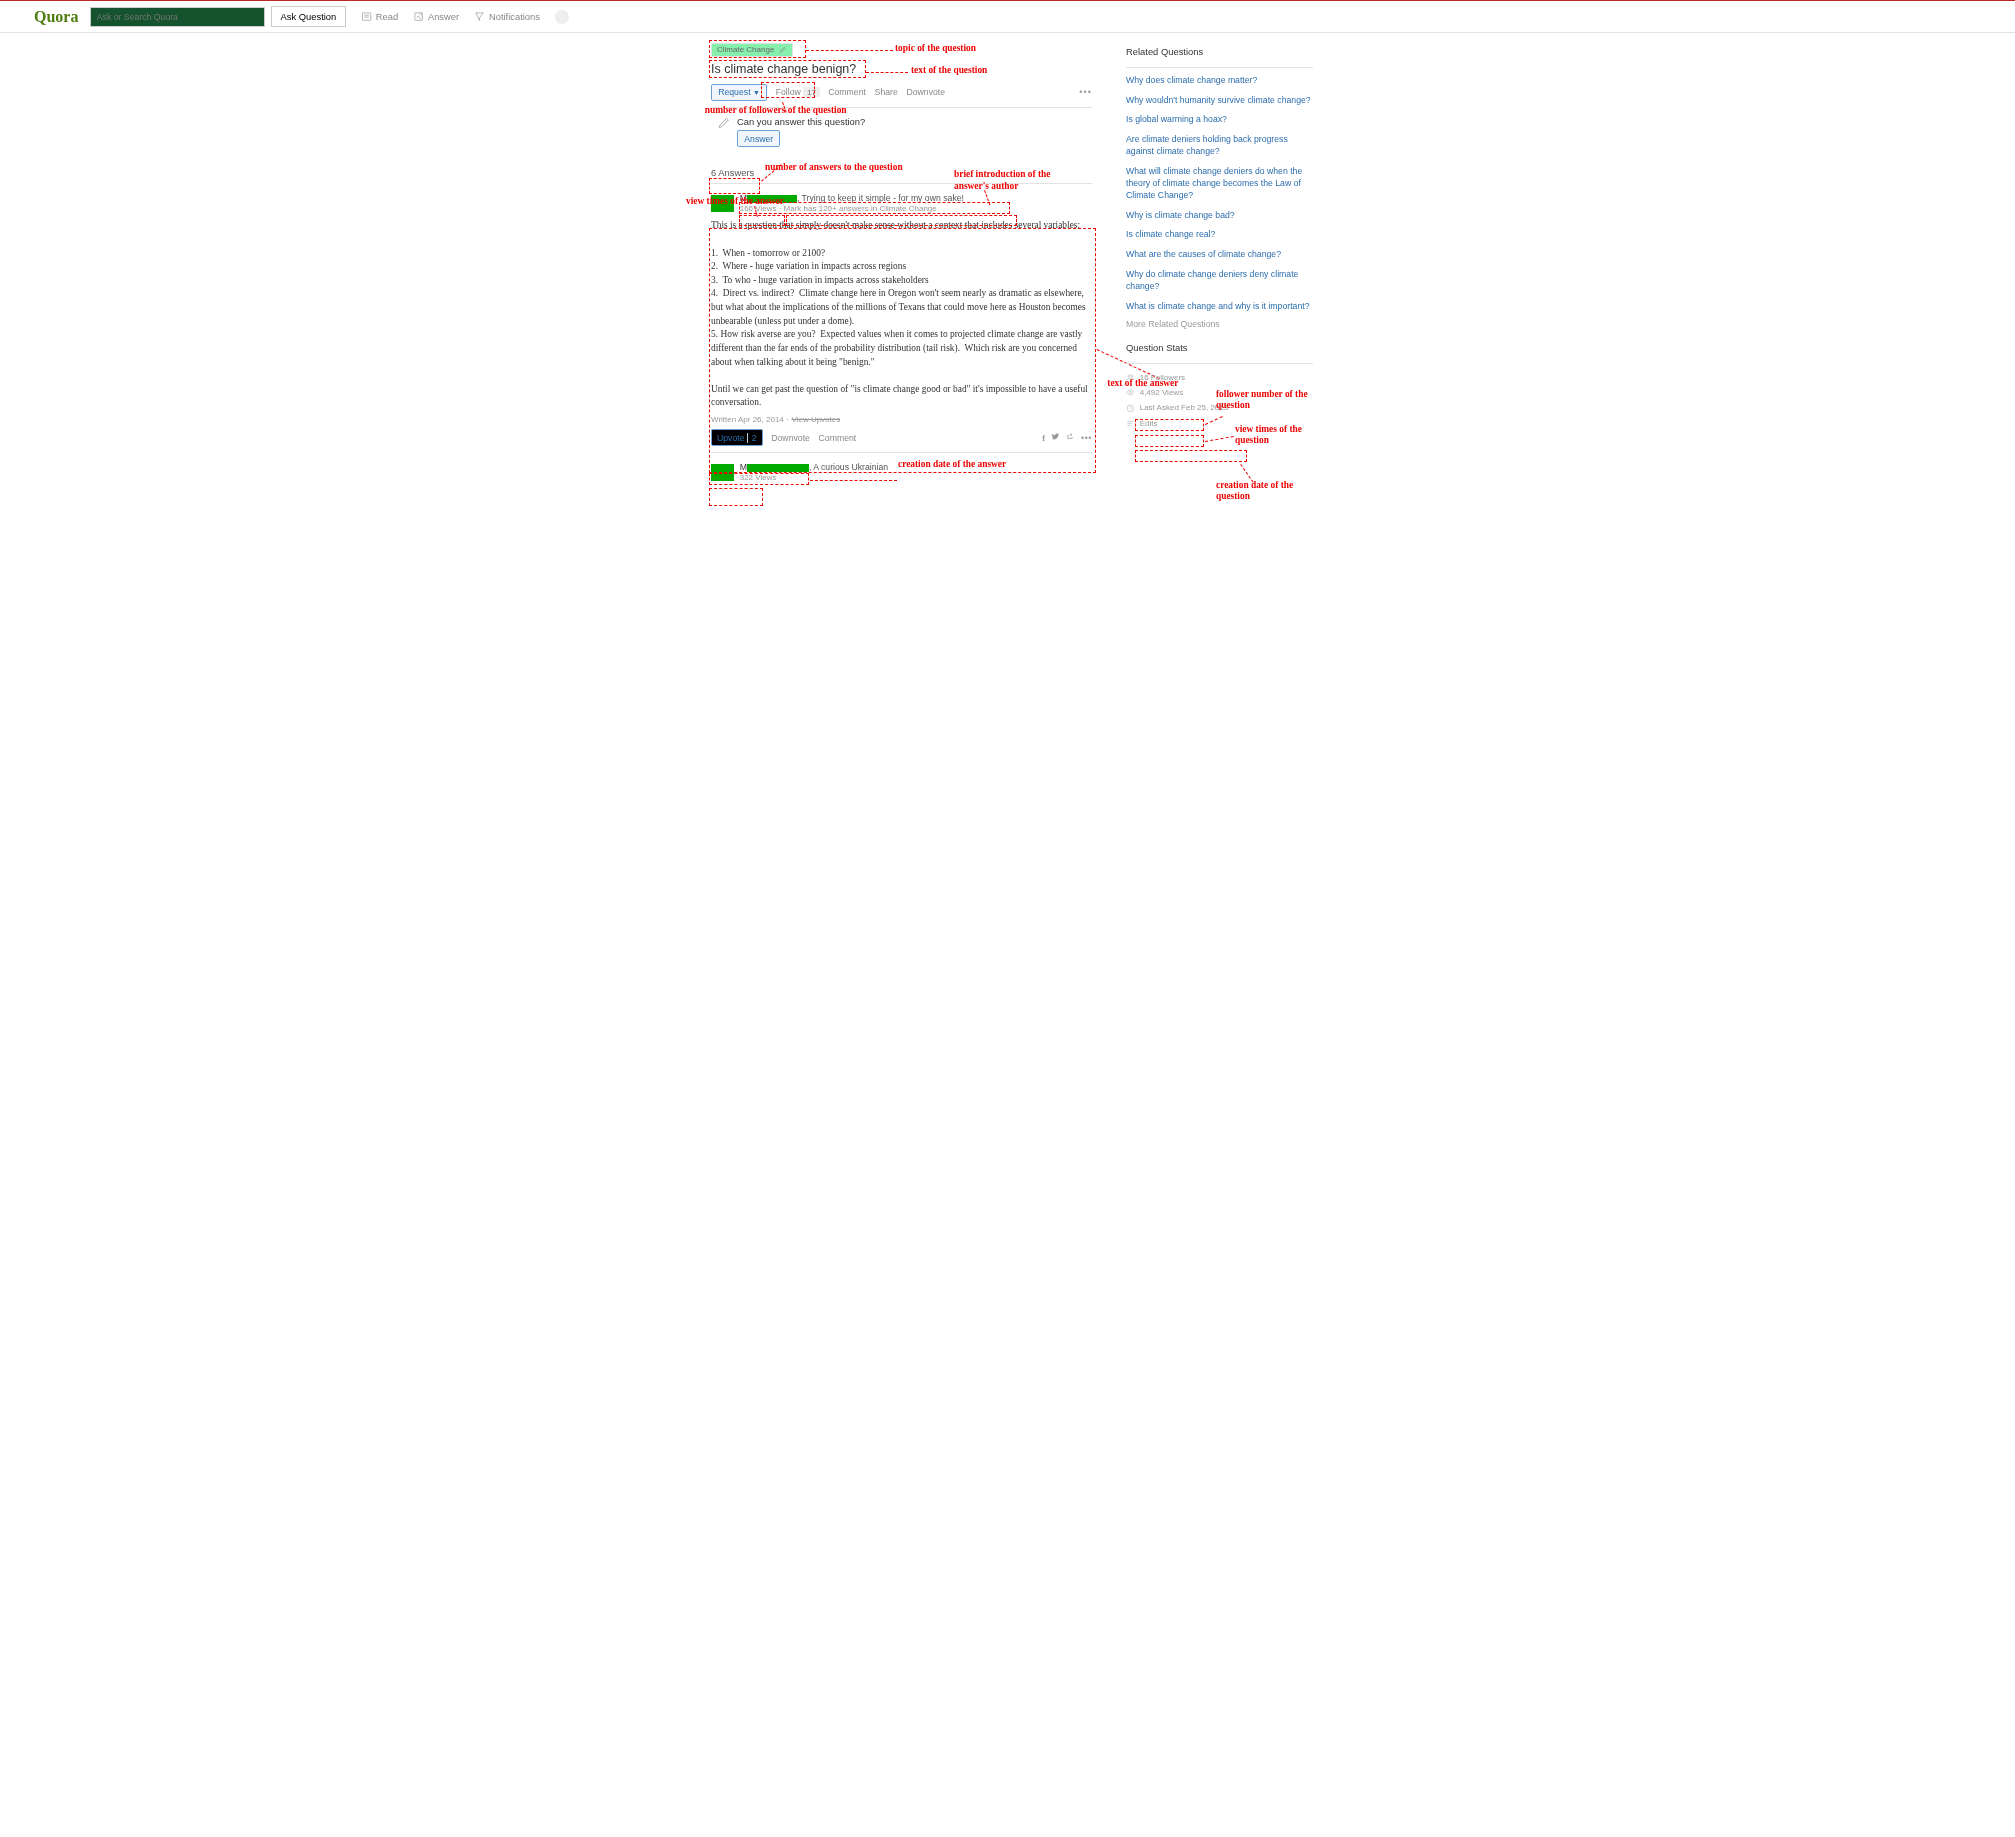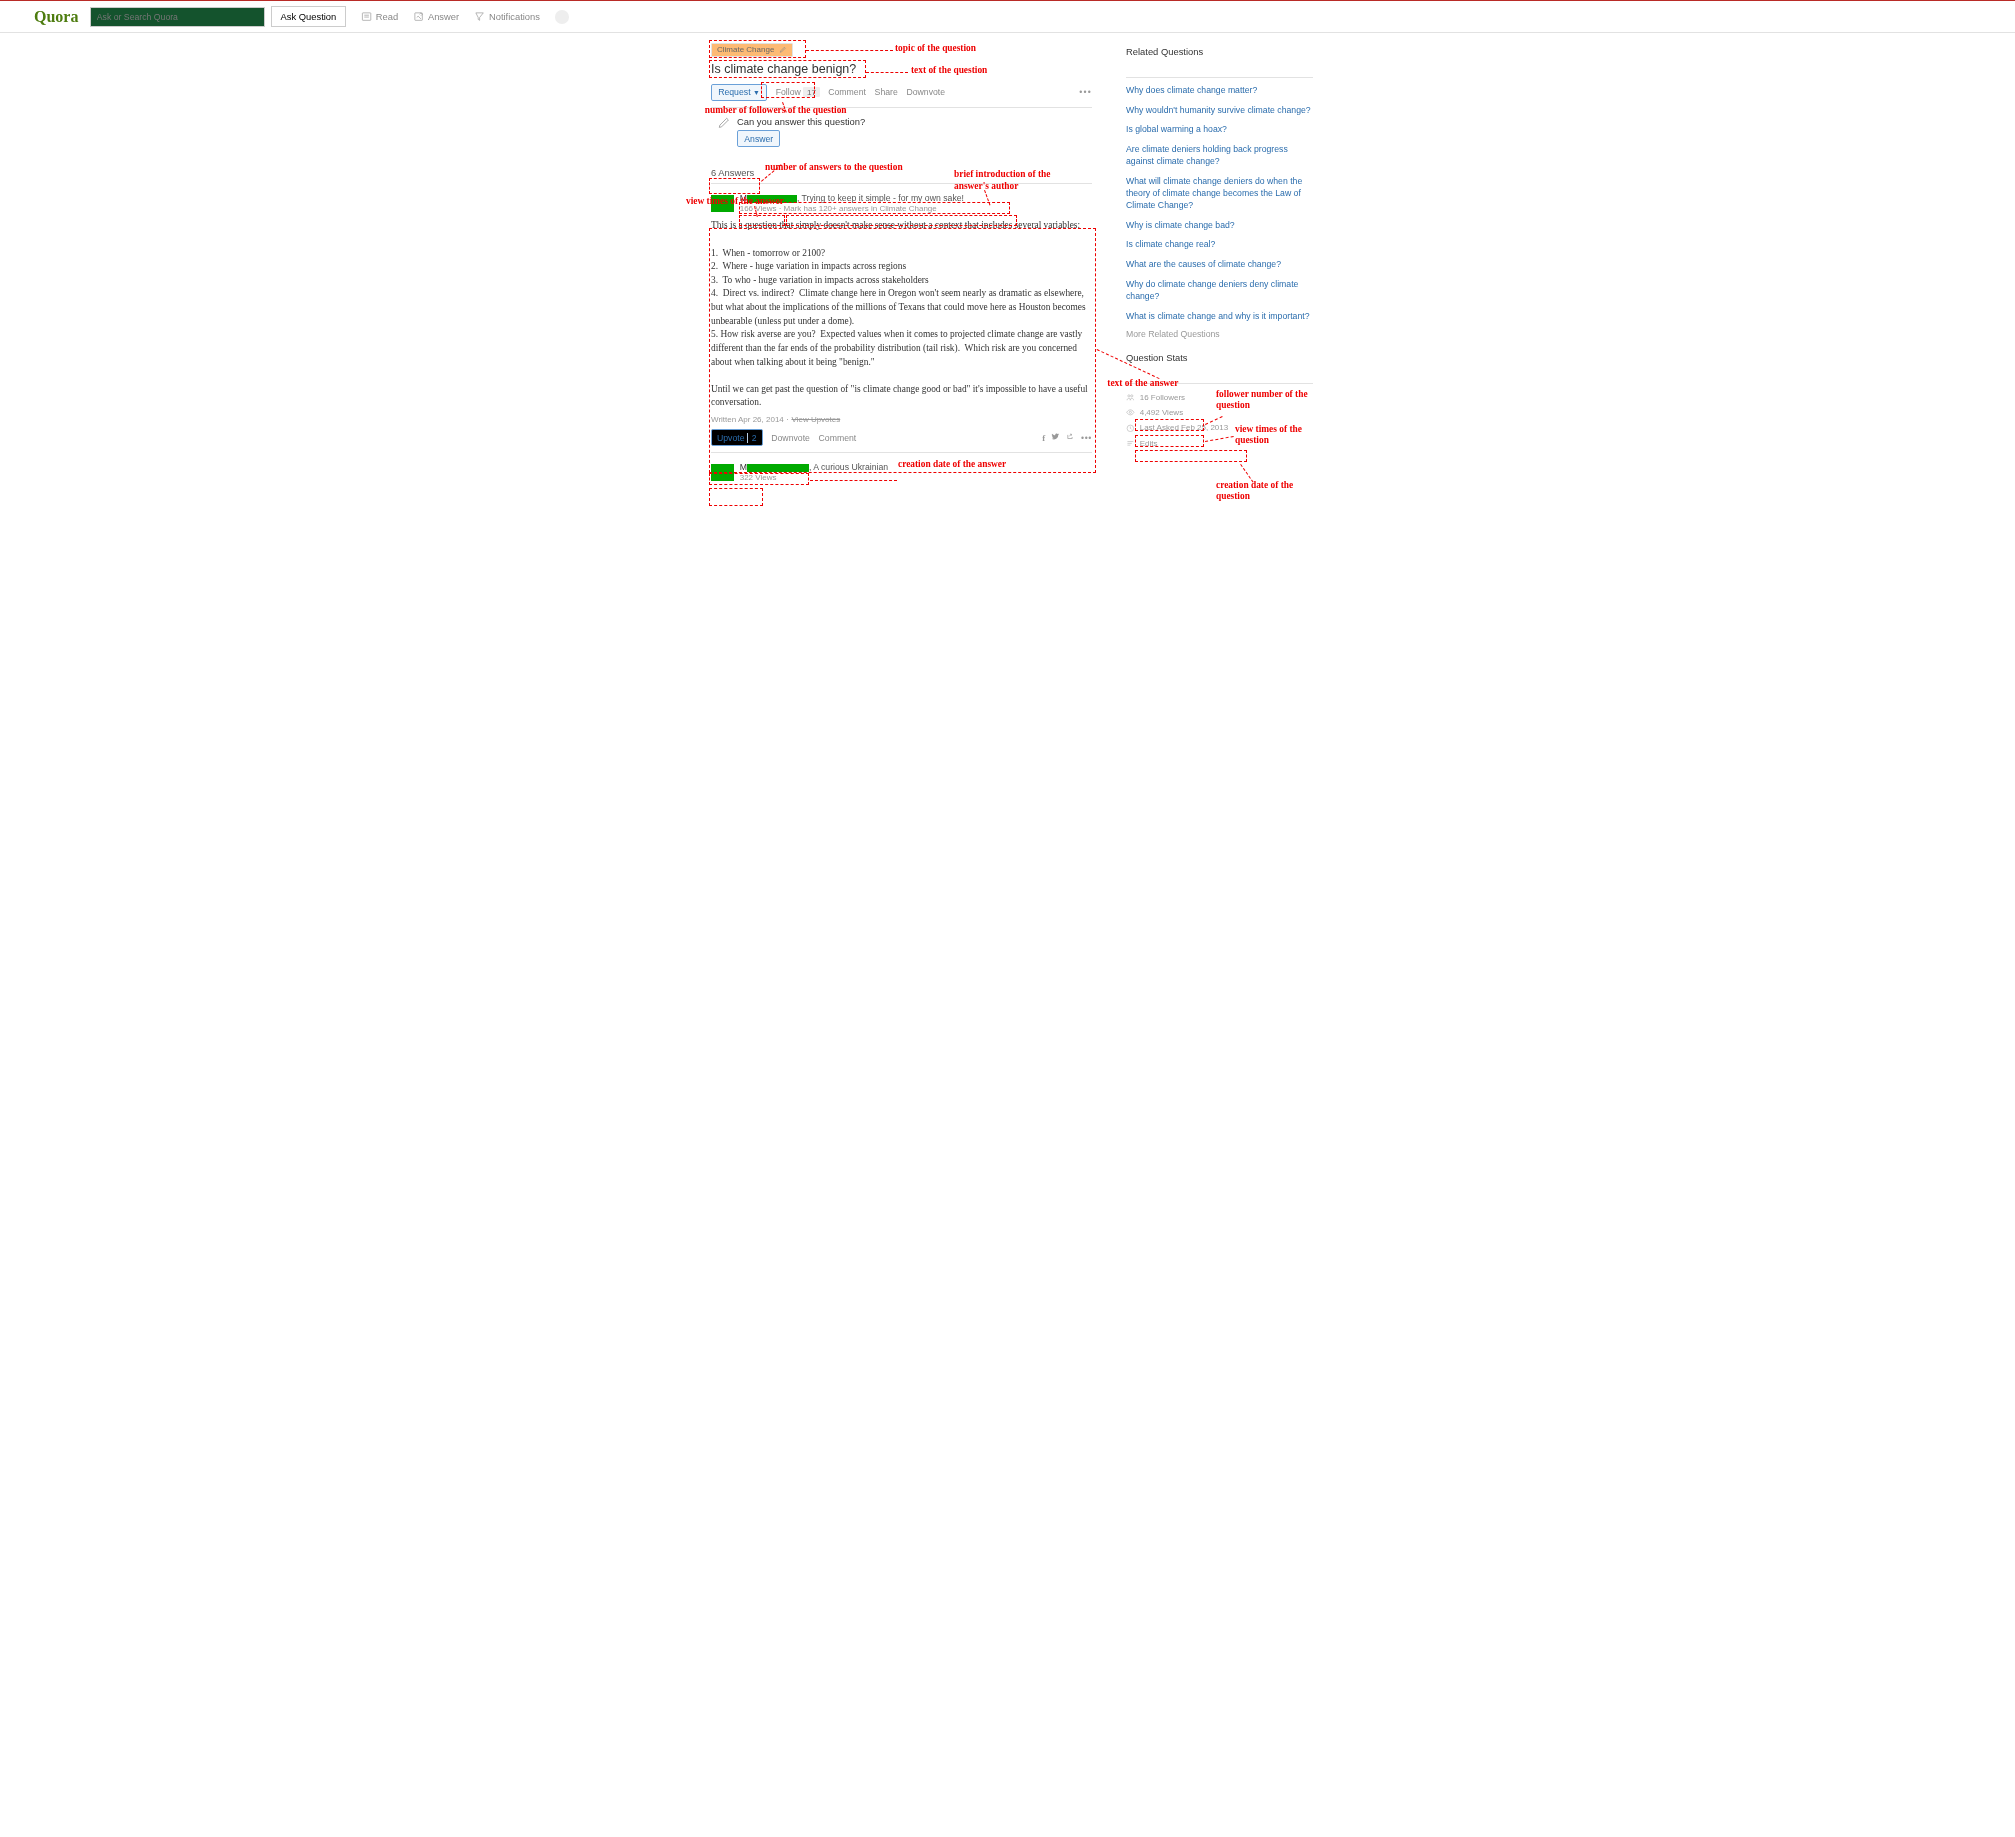--- a/index.html
+++ b/index.html
@@ -62,21 +62,21 @@
     gap: 34px;
     position: relative;
   }
   .main { flex: 0 0 381px; max-width: 381px; position: relative; }
   .sidebar { flex: 1; min-width: 187px; padding-top: 3.1px; }
 
   .topic-pill {
     display: inline-flex;
     align-items: center;
     gap: 5px;
-    background: #fdba74;
+    background: #86efac;
     border: 0.6px solid #e2e2e2;
     padding: 1.9px 5px;
     font-size: 8px;
     color: #666;
     border-radius: 1.2px;
     margin-bottom: 5px;
   }
   .question-title { font-size: 12.5px; font-weight: normal; margin-bottom: 7.5px; }
   .question-actions {
     display: flex;
@@ -151,21 +151,21 @@
     background: #000000;
     padding: 2.5px 5px;
     border-radius: 1.9px;
     font-size: 8.7px;
     cursor: pointer;
   }
   .upvote-btn .count { border-left: 0.6px solid #b8d0e8; padding-left: 3.7px; margin-left: 2.5px; }
   .social-icons { margin-left: auto; display: flex; gap: 6.2px; color: #999; align-items: center; }
   .social-icons span, .social-icons svg { cursor: pointer; }
 
-  .sidebar h3 { font-size: 9.4px; font-weight: 500; color: #333; padding-bottom: 20px; border-bottom: 0.6px solid #e2e2e2; margin-bottom: 6.2px; }
+  .sidebar h3 { font-size: 9.4px; font-weight: 500; color: #333; padding-bottom: 10px; border-bottom: 0.6px solid #e2e2e2; margin-bottom: 6.2px; }
   .related-list { list-style: none; }
   .related-list li { margin-bottom: 7.5px; }
   .related-list a { color: #2b6dad; font-size: 8.7px; text-decoration: none; line-height: 1.4; cursor: pointer; }
   .more-related { color: #999; font-size: 8.7px; margin-bottom: 12.5px; display: block; }
   
   .stats-list { list-style: none; }
   .stats-list li { display: flex; align-items: center; gap: 5px; color: #999; font-size: 8px; padding: 3.1px 0; }
   .stats-list svg { width: 8.7px; height: 8.7px; stroke: #aaa; fill: none; stroke-width: 1.5; flex-shrink: 0; }
 
   

